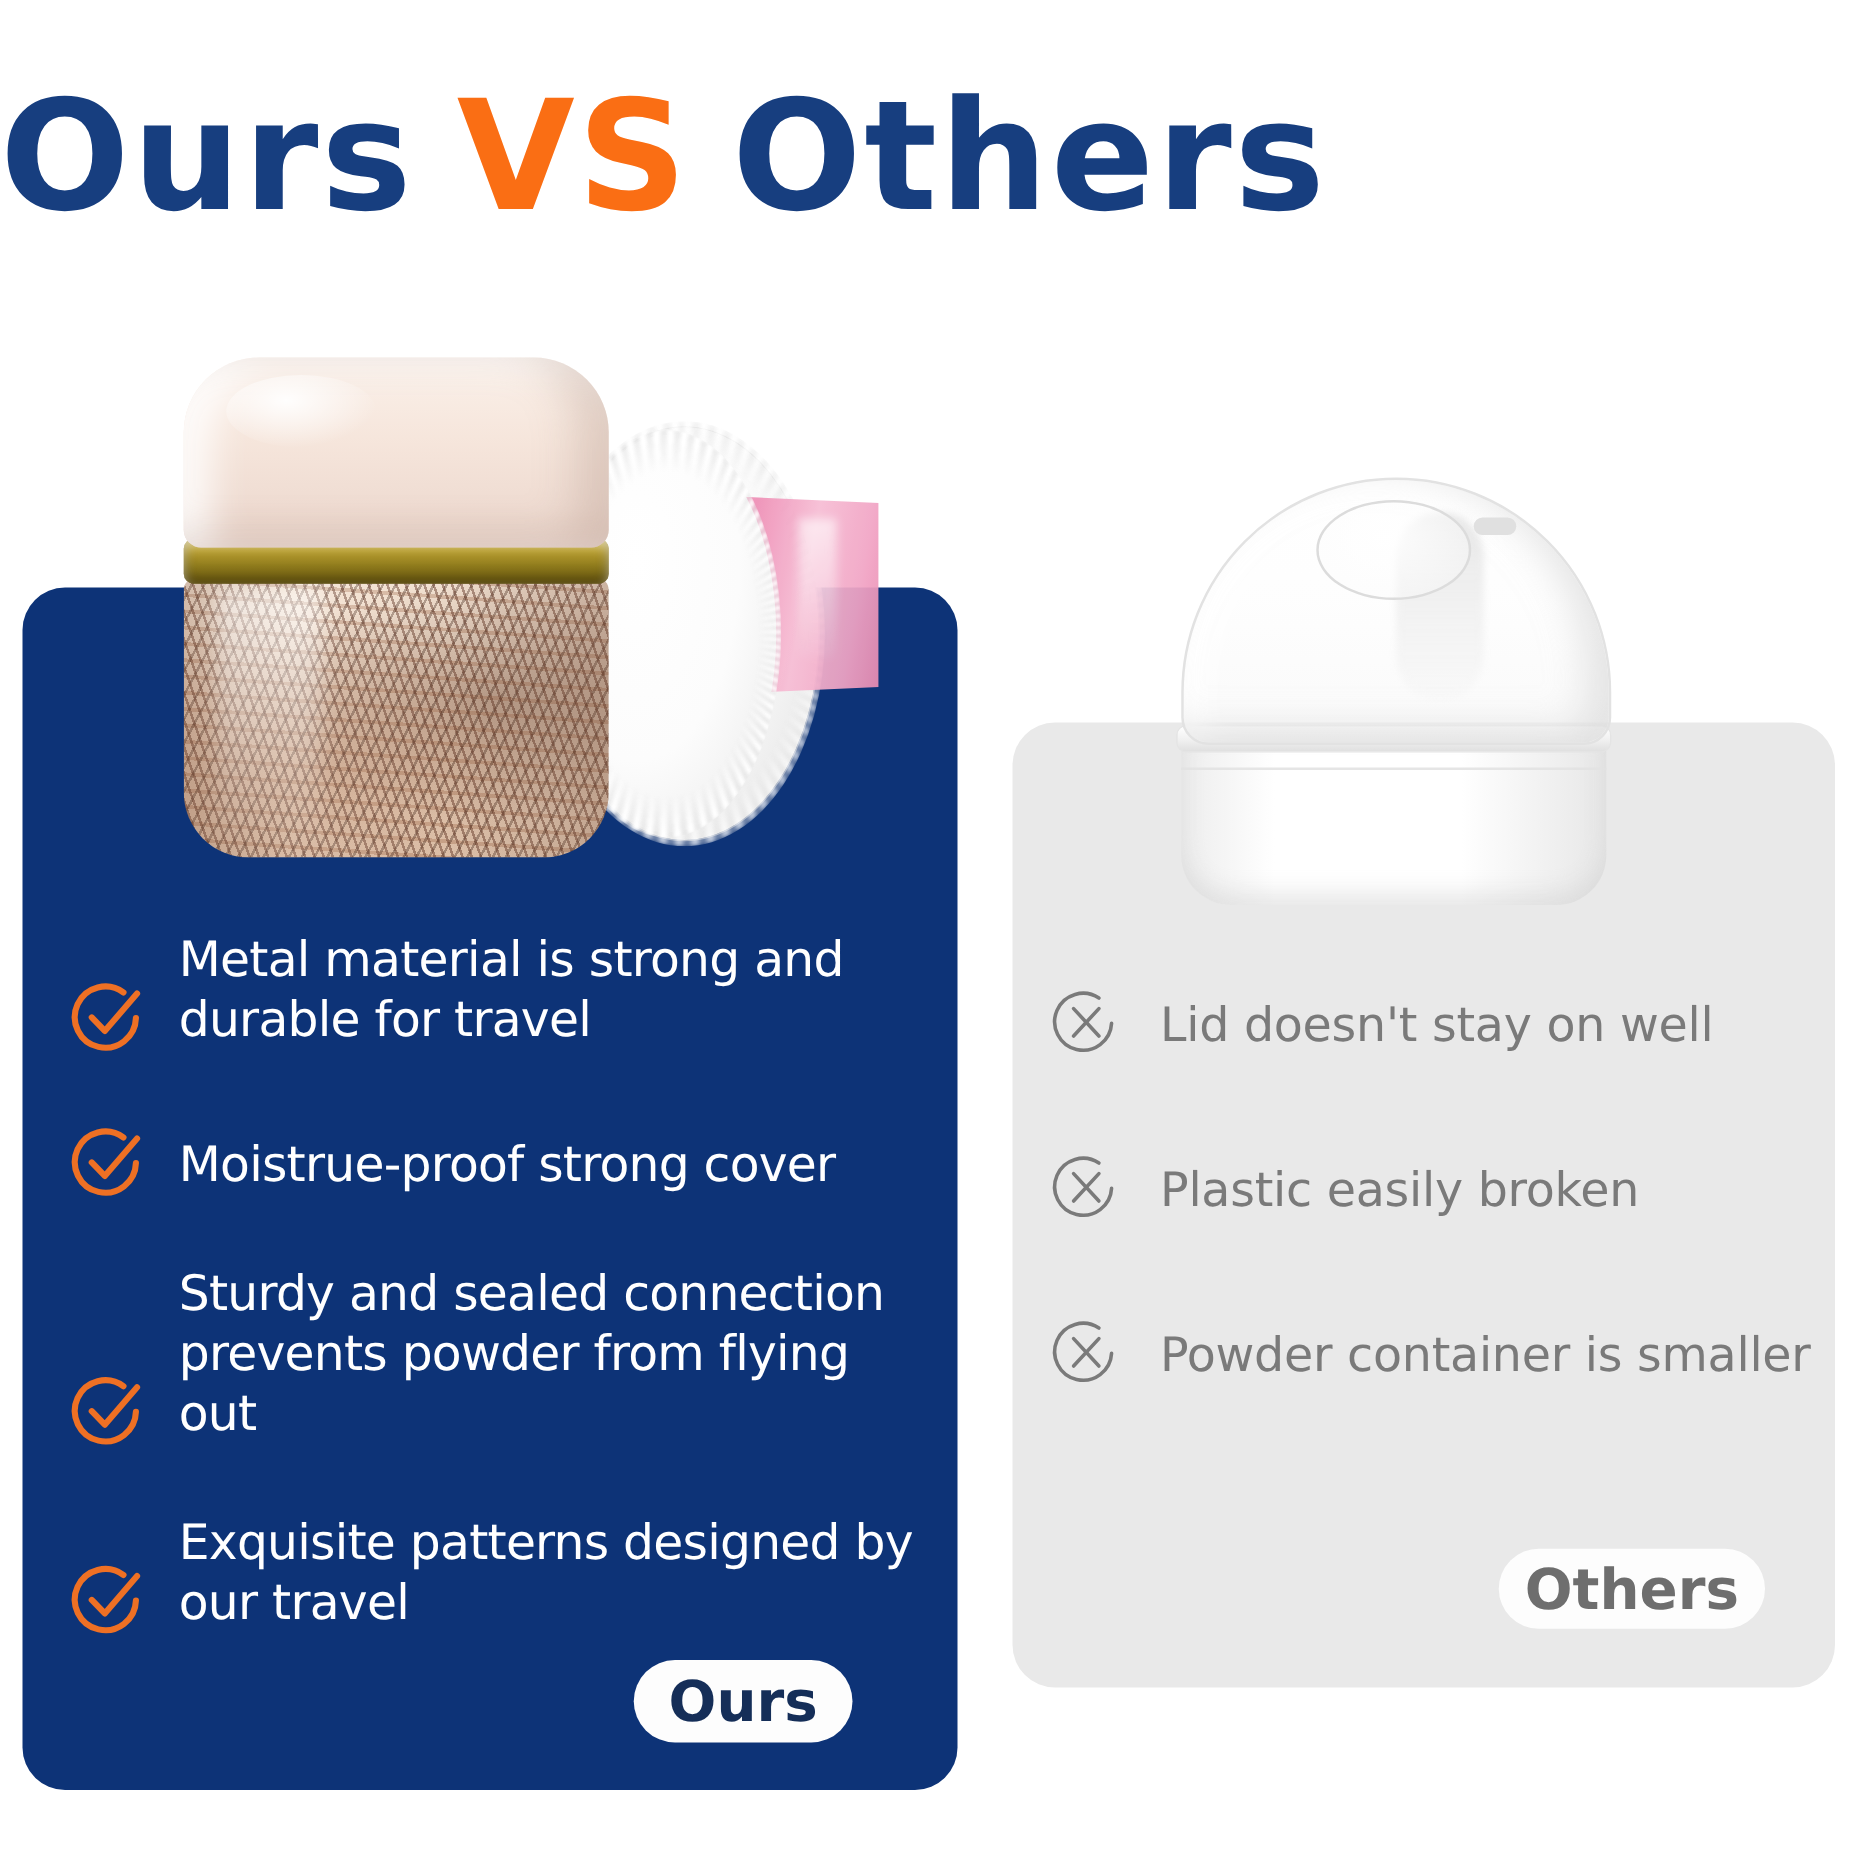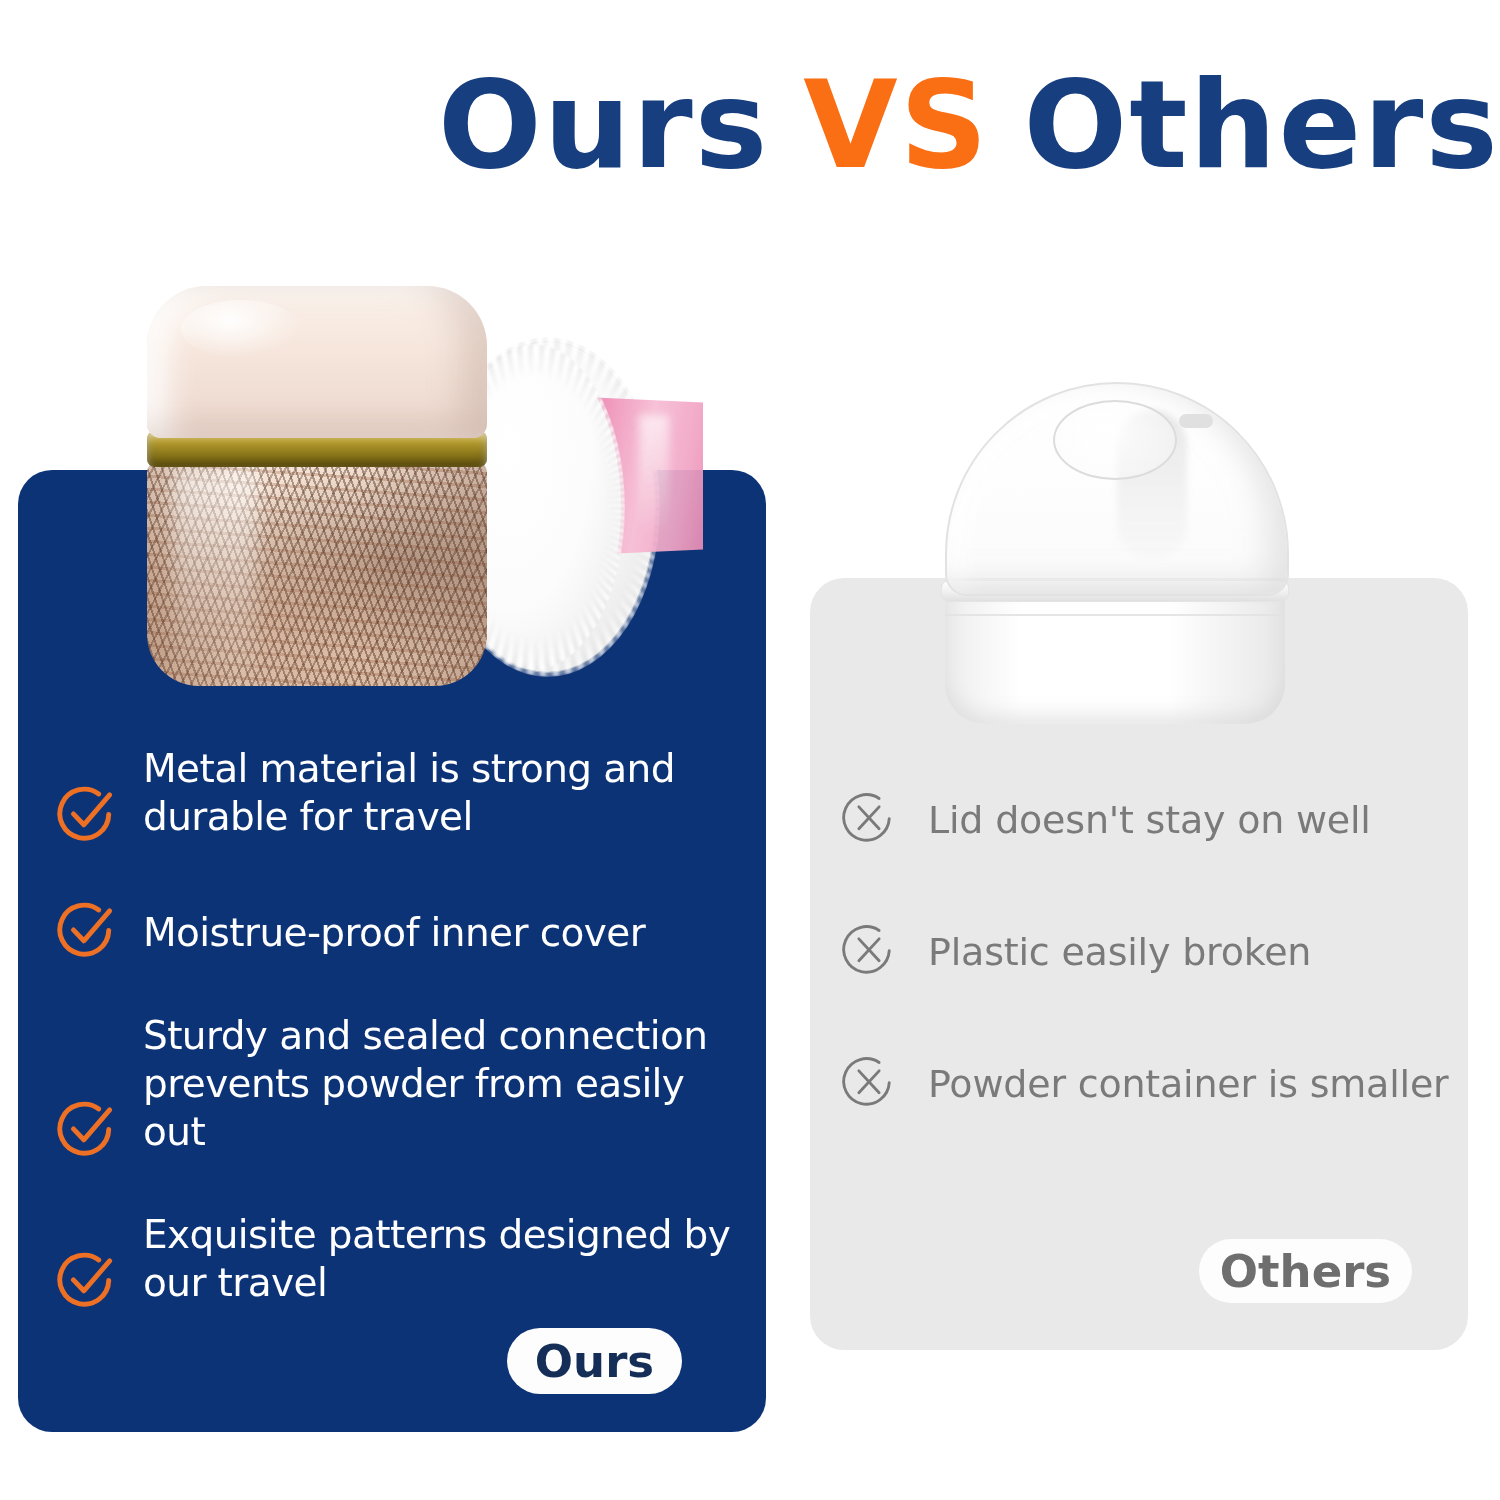--- a/index.html
+++ b/index.html
@@ -19,21 +19,21 @@
     height: 1500px;
     background: #ffffff;
   }
 
   
   #title {
     position: absolute;
     top: 58px;
     left: 0;
     width: 1500px;
-    text-align: right;
+    text-align: left;
     font-family: "DejaVu Sans", sans-serif;
     font-size: 122px;
     font-weight: bold;
     letter-spacing: 2px;
     line-height: 1.1;
     white-space: nowrap;
   }
   #title .t-ours, #title .t-others { color: #173E7F; }
   #title .t-vs { color: #FA6E14; }
   #title .sp { display: inline-block; width: 34px; }
@@ -372,31 +372,31 @@
         <span class="feat-text">Metal material is strong and durable for travel</span>
       </div>
 
       <div class="feature-row">
         <span class="feat-icon">
           <svg viewBox="0 0 64 64">
             <path d="M45 11 A27 27 0 1 0 56 33.5" fill="none" stroke="#EE7024" stroke-width="5.4" stroke-linecap="round"></path>
             <path d="M17 33 L28.5 45 L57 12" fill="none" stroke="#EE7024" stroke-width="5.4" stroke-linecap="round" stroke-linejoin="round"></path>
           </svg>
         </span>
-        <span class="feat-text">Moistrue-proof inner cover</span>
+        <span class="feat-text">Moistrue-proof strong cover</span>
       </div>
 
       <div class="feature-row">
         <span class="feat-icon">
           <svg viewBox="0 0 64 64">
             <path d="M45 11 A27 27 0 1 0 56 33.5" fill="none" stroke="#EE7024" stroke-width="5.4" stroke-linecap="round"></path>
             <path d="M17 33 L28.5 45 L57 12" fill="none" stroke="#EE7024" stroke-width="5.4" stroke-linecap="round" stroke-linejoin="round"></path>
           </svg>
         </span>
-        <span class="feat-text">Sturdy and sealed connection prevents powder from easily out</span>
+        <span class="feat-text">Sturdy and sealed connection prevents powder from flying out</span>
       </div>
 
       <div class="feature-row">
         <span class="feat-icon">
           <svg viewBox="0 0 64 64">
             <path d="M45 11 A27 27 0 1 0 56 33.5" fill="none" stroke="#EE7024" stroke-width="5.4" stroke-linecap="round"></path>
             <path d="M17 33 L28.5 45 L57 12" fill="none" stroke="#EE7024" stroke-width="5.4" stroke-linecap="round" stroke-linejoin="round"></path>
           </svg>
         </span>
         <span class="feat-text">Exquisite patterns designed by our travel</span>

